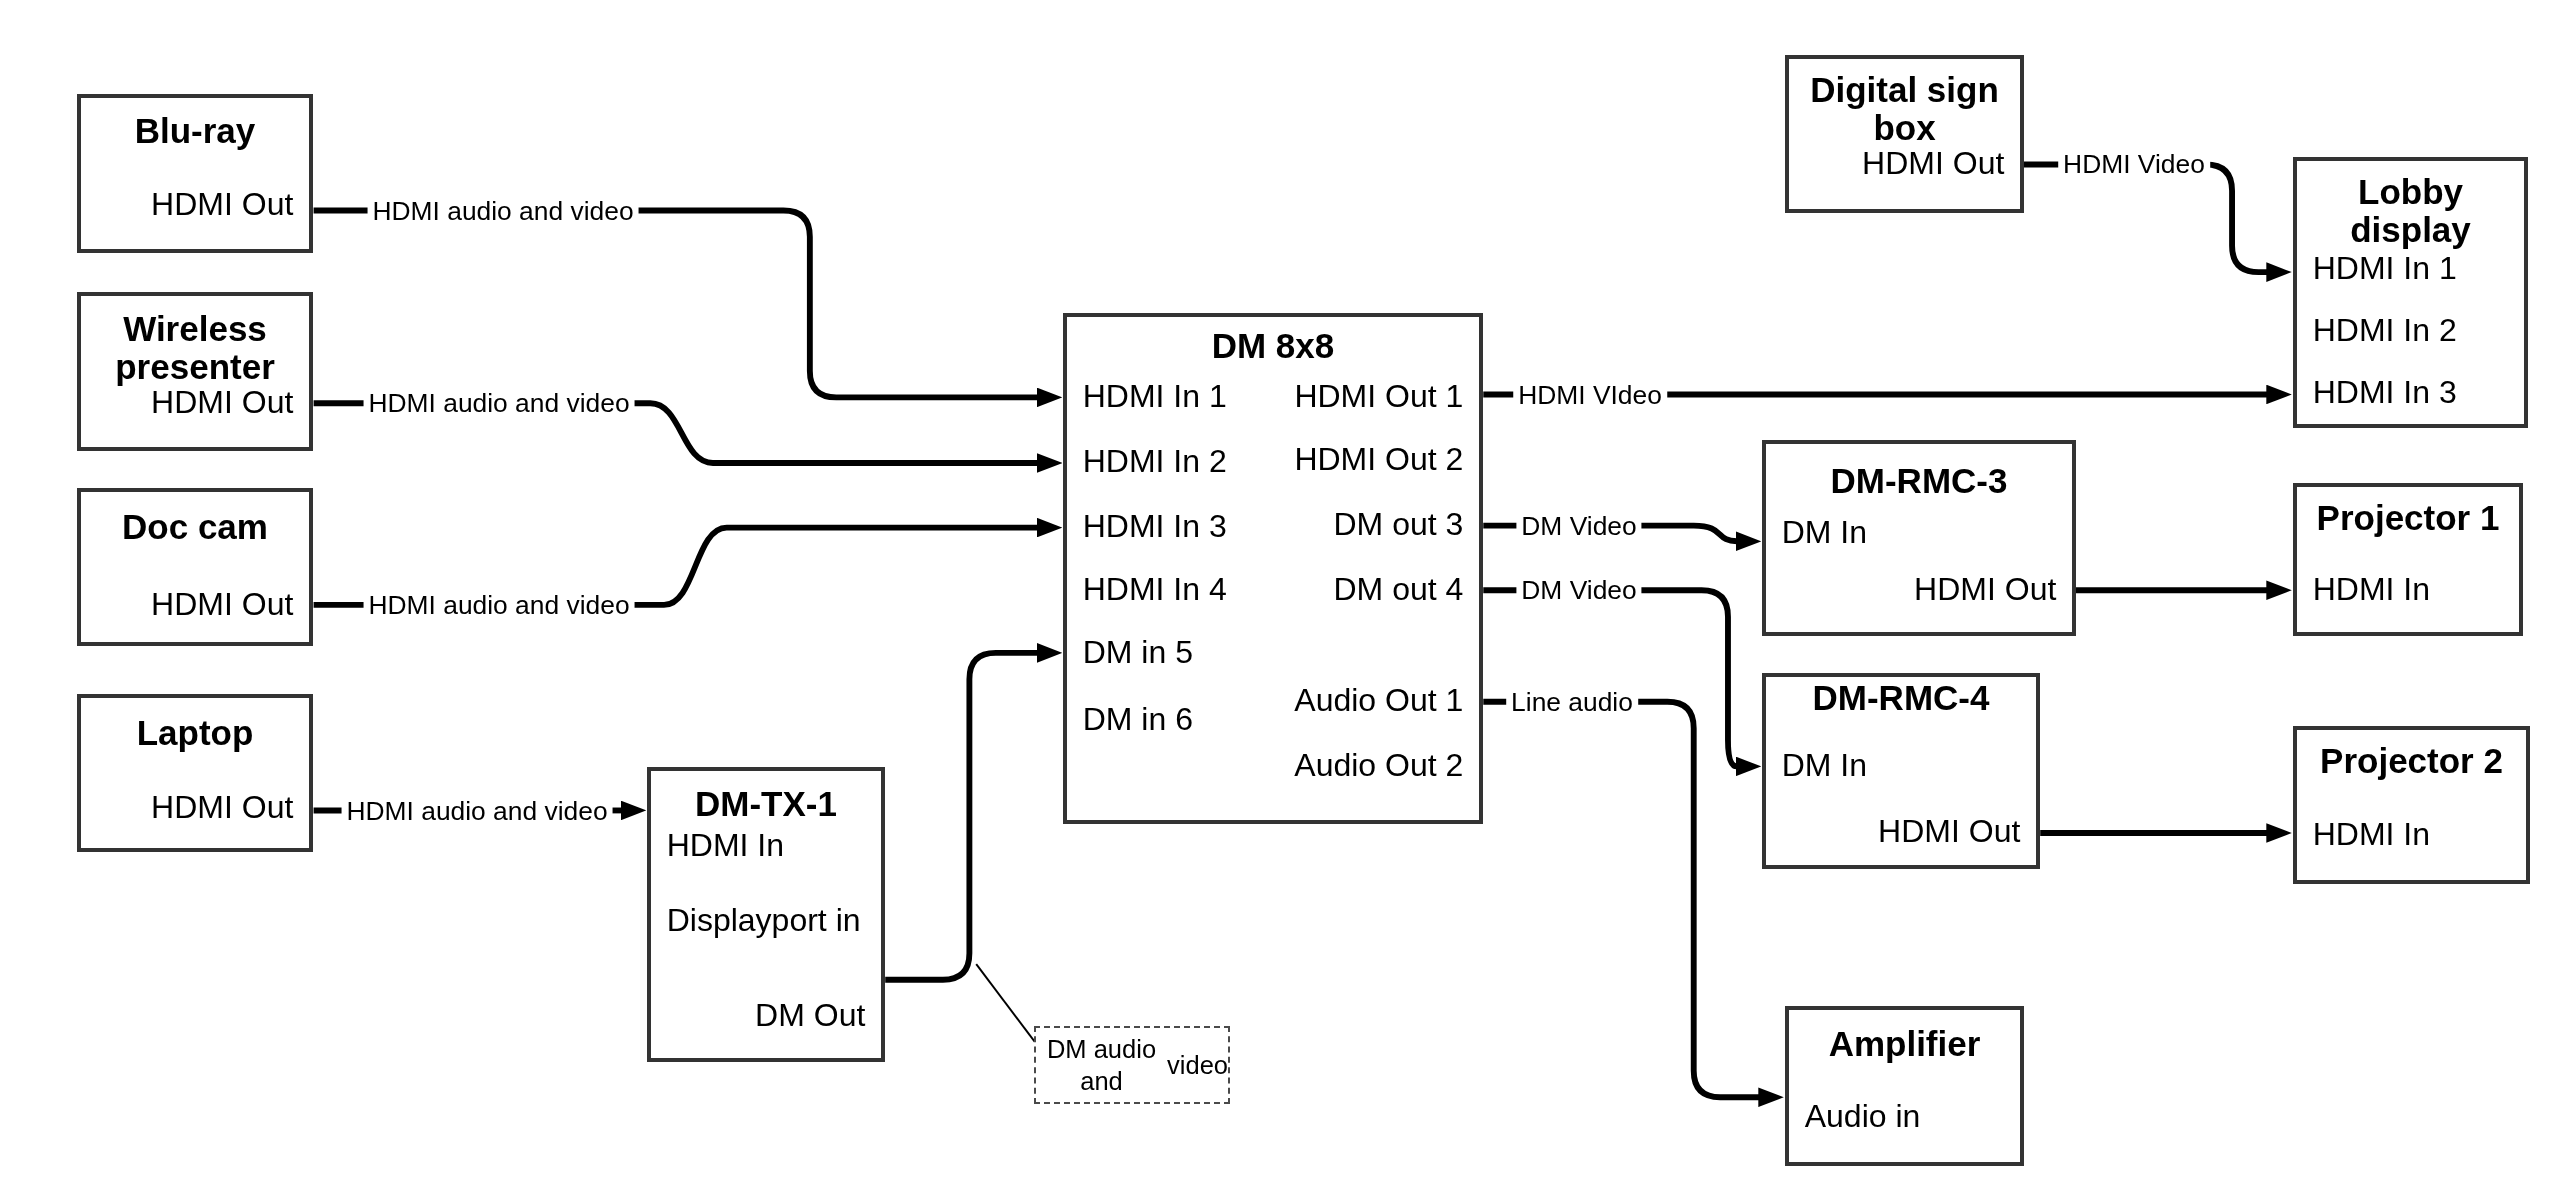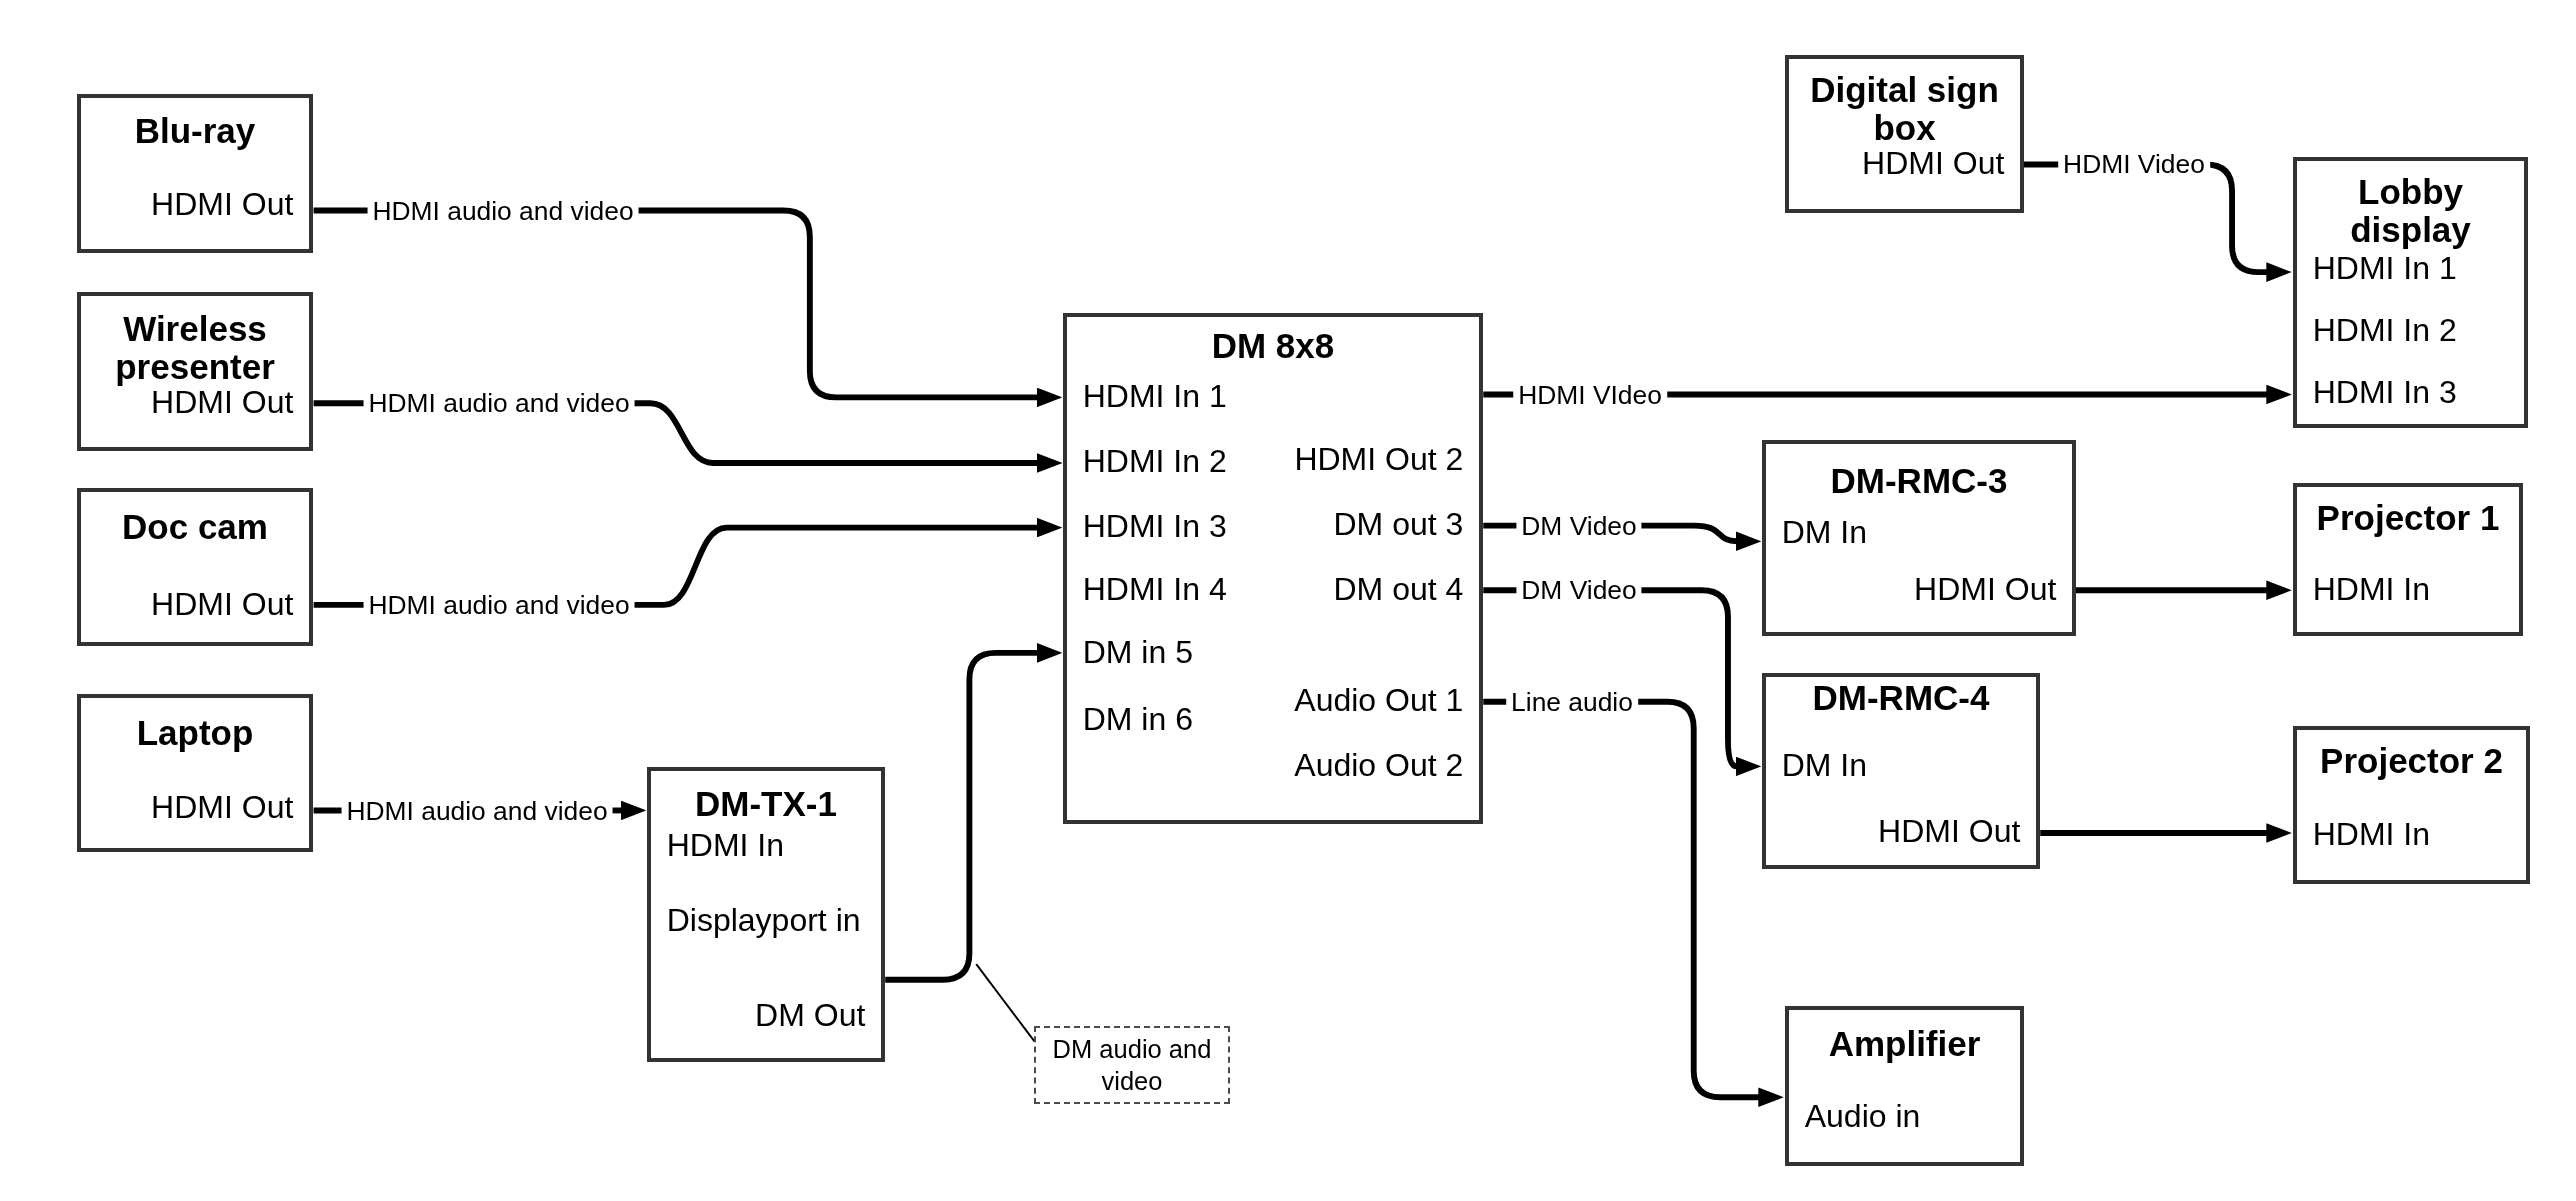--- a/index.html
+++ b/index.html
@@ -64,21 +64,21 @@
   .callout {
     position: absolute;
     left: 1034px;
     top: 1026px;
     width: 196px;
     height: 78px;
     border: 2px dashed #4a4a4a;
     box-sizing: border-box;
     background: #ffffff;
     display: flex;
-    flex-direction: column;
+    flex-direction: row;
     align-items: center;
     justify-content: center;
     text-align: center;
     font-size: 25.5px;
     line-height: 32px;
     color: #000000;
   }
 </style>
 </head>
 <body>
@@ -148,20 +148,21 @@
   </div>
 
   <div class="node" style="left:1063px; top:313px; width:420px; height:511px;">
     <div class="title" style="top:9.8px">DM 8x8</div>
     <div class="port" style="top:61px">HDMI In 1</div>
     <div class="port" style="top:126px">HDMI In 2</div>
     <div class="port" style="top:191px">HDMI In 3</div>
     <div class="port" style="top:254px">HDMI In 4</div>
     <div class="port" style="top:317px">DM in 5</div>
     <div class="port" style="top:384px">DM in 6</div>
+    <div class="port right" style="top:61px">HDMI Out 1</div>
     <div class="port right" style="top:124px">HDMI Out 2</div>
     <div class="port right" style="top:189px">DM out 3</div>
     <div class="port right" style="top:254px">DM out 4</div>
     <div class="port right" style="top:365px">Audio Out 1</div>
     <div class="port right" style="top:430px">Audio Out 2</div>
   </div>
 
   <div class="node" style="left:1785px; top:55px; width:239px; height:158px;">
     <div class="title" style="top:11.7px">
       <span class="tline">Digital sign</span>

